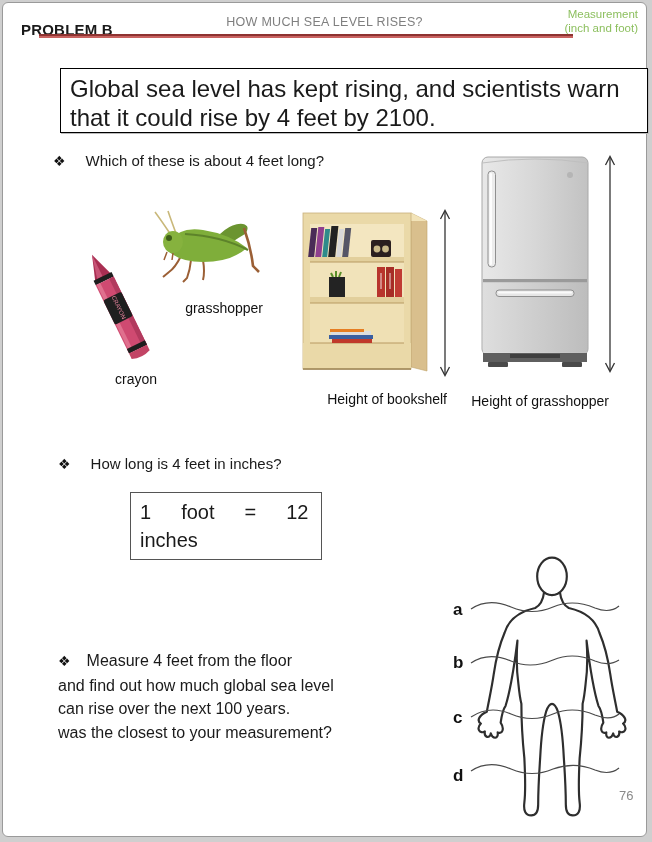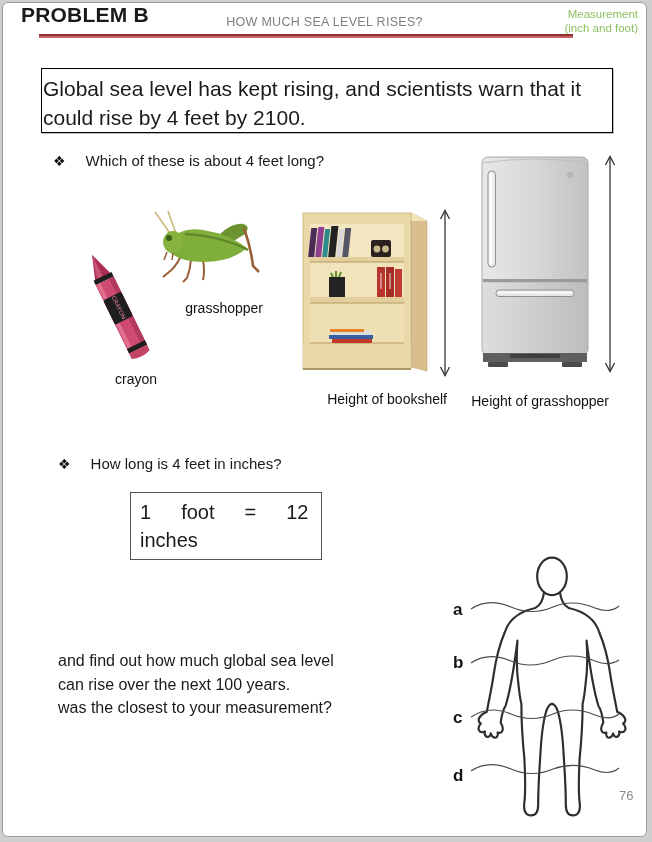--- a/index.html
+++ b/index.html
@@ -7,28 +7,28 @@
     width:652px;height:842px;background:#cfcfcf;
     font-family:"Liberation Sans",sans-serif;color:#1a1a1a;
     position:relative;overflow:hidden;
   }
   .page{
     position:absolute;left:2px;top:2px;width:643px;height:833px;
     background:#ffffff;border:1.5px solid #9a9a9a;border-radius:6px;
   }
   .abs{position:absolute;}
   
-  .hdr-left{left:18px;top:0;font-size:21px;font-weight:bold;letter-spacing:.2px;}
+  .hdr-left{left:18px;top:18px;font-size:15px;font-weight:bold;letter-spacing:.2px;}
   .hdr-center{left:0;top:12px;width:100%;text-align:center;font-size:12.5px;color:#7f7f7f;letter-spacing:.3px;}
   .hdr-right{right:8px;top:4px;text-align:right;font-size:11.5px;line-height:14px;color:#8cbf5e;}
   .red-rule{left:36px;top:31px;width:534px;height:4px;
     background:linear-gradient(180deg,#8e3331 0%,#8e3331 45%,#c96361 45%,#c96361 100%);}
   
-  .intro-box{left:38px;top:65px;width:568px;height:53px;border:1.6px solid #000;
-    padding:5px 1px;font-size:21px;line-height:29px;background:#fff;
+  .intro-box{left:57px;top:65px;width:568px;height:53px;border:1.6px solid #000;
+    padding:5px 9px;font-size:24px;line-height:29px;background:#fff;
     box-shadow:1px 1px 0 #bbb;}
   
   .q-row{font-size:15px;}
   .bullet{display:inline-block;margin-right:20px;font-size:14px;color:#111;}
   .q1{left:50px;top:149px;}
   .q2{left:55px;top:452px;}
   
   .obj-label{font-size:14px;text-align:right;color:#111;}
   
   .conv-box{left:127px;top:489px;width:172px;height:56px;border:1.4px solid #555;
@@ -201,20 +201,23 @@
     <div class="conv-line1">
       <span>1</span>
       <span>foot</span>
       <span>=</span>
       <span>12</span>
     </div>
     <div class="conv-line2">inches</div>
   </div>
 
   <div class="abs measure">
+    <div class="first">
+      <span class="bullet">❖</span><span>Measure 4 feet from the floor</span>
+    </div>
     <div>and find out how much global sea level</div>
     <div>can rise over the next 100 years.</div>
     <div>was the closest to your measurement?</div>
   </div>
 
   <div class="abs" style="left:470px;top:552px;width:158px;height:268px;">
     <svg width="158" height="268" viewBox="0 0 160 270">
       <ellipse cx="80" cy="21" rx="15" ry="19" fill="#fff" stroke="#2e2e2e" stroke-width="2.2"></ellipse>
       <path fill="none" stroke="#2e2e2e" stroke-width="2.2" stroke-linejoin="round" d="
         M72,37 C71,45 69,50 63,53 C45,57 36,65 32,78 C26,92 23,106 21,120

